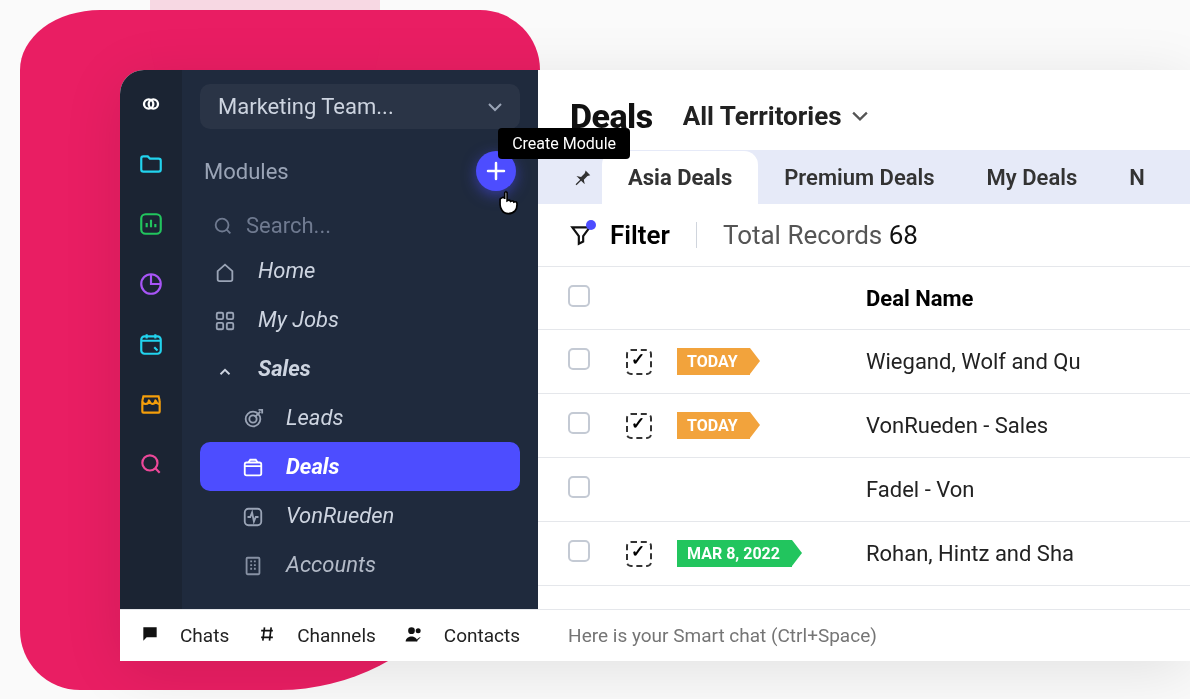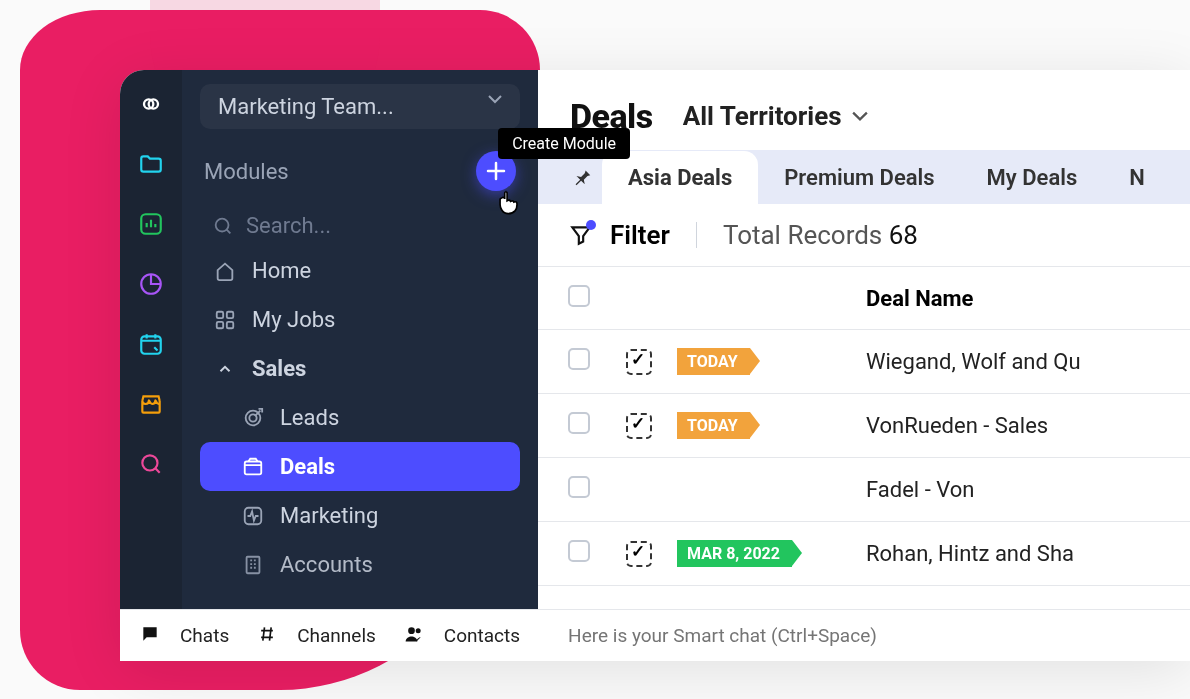--- a/index.html
+++ b/index.html
@@ -54,21 +54,21 @@
   color: #cdd4e0;
   padding: 14px 18px;
   position: relative;
 }
 .team-select {
   background: #2a3446;
   border-radius: 10px;
   padding: 10px 18px;
   font-size: 22px;
   color: #cdd4e0;
-  display:flex; justify-content:space-between;
+  display:flex; align-items:center; justify-content:space-between;
   cursor:pointer;
   margin-bottom: 22px;
 }
 .modules-head {
   display:flex; align-items:center; justify-content:space-between;
   font-size: 22px; color: #9aa4b6;
   padding: 0 4px 14px 4px;
 }
 .add-btn {
   width: 40px; height: 40px; background: #4d4dff; border-radius: 50%;
@@ -86,23 +86,23 @@
 .cursor-hand {
   position:absolute; top: 118px; right: 14px;
   font-size: 26px; z-index:40;
   pointer-events:none;
 }
 .search-row {
   display:flex; align-items:center; gap:12px;
   padding: 8px 12px; color:#6f7a90; font-size:22px;
 }
 .nav-item {
-  display:flex; align-items:center; gap:14px;
+  display:flex; align-items:flex-end; gap:20px;
   padding: 12px 12px; font-size:22px; color:#cdd4e0;
-  border-radius:10px; cursor:pointer;
+  border-radius:10px; cursor:pointer;font-style:italic;
 }
 .nav-item.sub { padding-left: 40px; }
 .nav-item.active { background:#4d4dff; color:#fff; font-weight:700; }
 .nav-item strong { font-weight:700; }
 .icon-slot { width:26px; display:flex; justify-content:center; }
 
 
 .main { flex:1; background:#fff; overflow: hidden; }
 .main-head {
   padding: 26px 32px 14px 32px;
@@ -302,21 +302,21 @@
       <span>Deals</span>
     </div>
 
     <div class="nav-item sub">
       <span class="icon-slot">
         <svg width="22" height="22" viewBox="0 0 24 24" fill="none" stroke="#9aa4b6" stroke-width="2">
             <rect x="3" y="3" width="18" height="18" rx="4"></rect>
             <path d="M6 12h3l2-5 2 10 2-5h3"></path>
           </svg>
       </span>
-      <span>Marketing</span>
+      <span>VonRueden</span>
     </div>
 
     <div class="nav-item sub" style="opacity:.85;">
       <span class="icon-slot">
         <svg width="22" height="22" viewBox="0 0 24 24" fill="none" stroke="#9aa4b6" stroke-width="2">
             <rect x="5" y="3" width="14" height="18" rx="1"></rect>
             <path d="M9 7h2M13 7h2M9 11h2M13 11h2M9 15h2M13 15h2"></path>
           </svg>
       </span>
       <span>Accounts</span>

